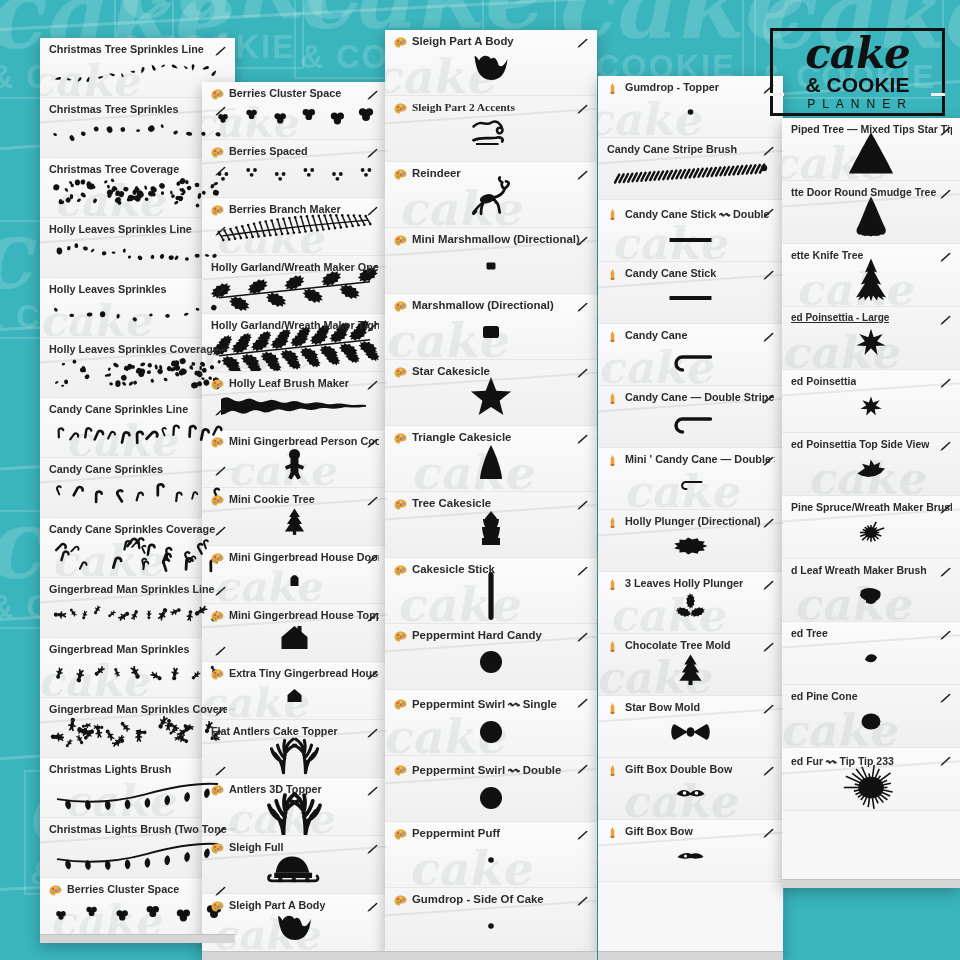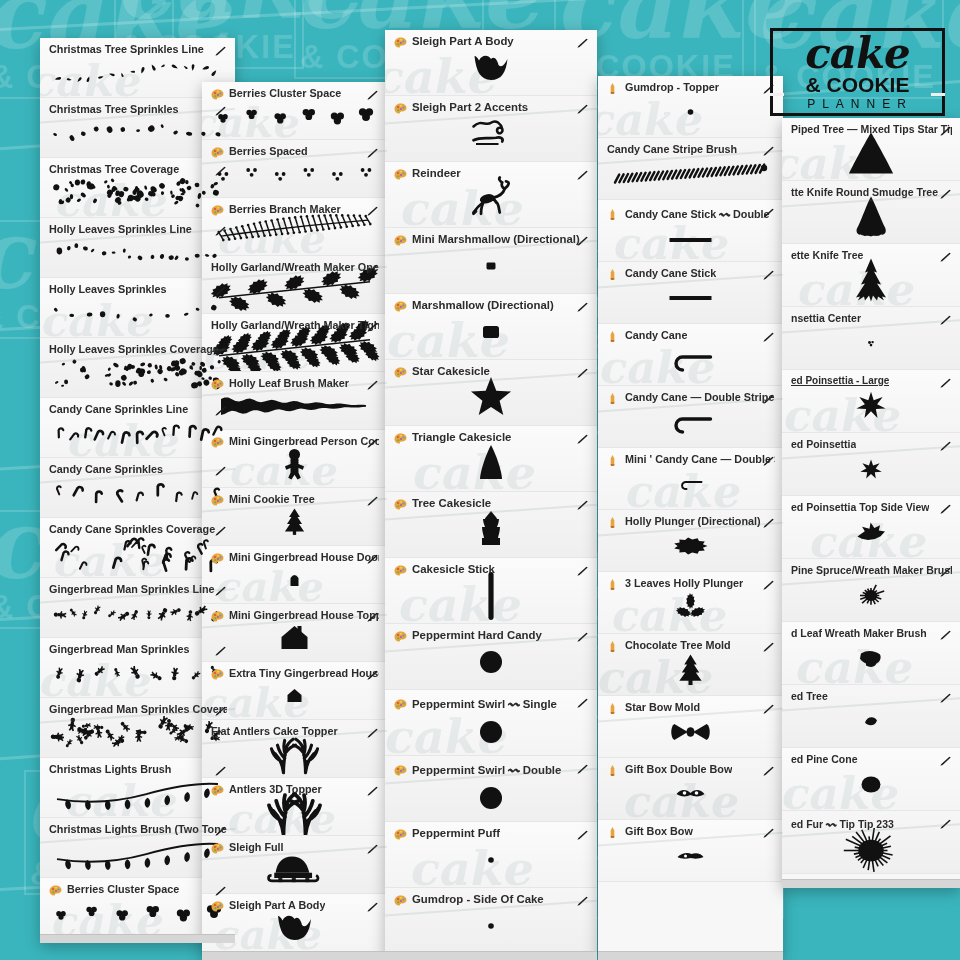--- a/index.html
+++ b/index.html
@@ -1686,21 +1686,21 @@
           <div class="card-stripe" style="left: -20px; top: 27.72px; width: 272px; transform: rotate(-4deg);"></div>
           <div class="row-head">
             <span class="palette"><svg width="13" height="12" viewBox="0 0 26 24">
                 <path d="M13 1C6 1 1 6 1 12c0 5 4 9 9 9 2 0 2-1 2-2 0-2 2-2 4-2 5 0 9-3 9-7 0-5-5-9-12-9z" fill="#e8a33d"></path>
                 <circle cx="8" cy="8" r="2.2" fill="#d94f3d"></circle>
                 <circle cx="14" cy="5.5" r="2.2" fill="#f2d23a"></circle>
                 <circle cx="19" cy="9" r="2.2" fill="#4aa3d9"></circle>
                 <circle cx="8.5" cy="14.5" r="2.2" fill="#5ab55e"></circle>
                 <circle cx="14" cy="12" r="1.8" fill="#8a5cc4"></circle>
               </svg></span>
-            <span class="row-label" style="font-size: 11.4px;">Sleigh Part 2 Accents</span>
+            <span class="row-label" style="font-size: 11.4px; font-family: Liberation Serif, serif;">Sleigh Part 2 Accents</span>
           </div>
           <span style="position: absolute; right: 0px; top: 6px;">
             <span class="edit-icon"><svg width="14" height="12" viewBox="0 0 16 14">
                 <path d="M1.5 11.5 L4 10.5 L13.5 1.8 L12 0.8 L2.6 9.2 Z" fill="#1d1d1d"></path>
               </svg></span>
           </span>
           <div class="preview" style="height: 42px;">
             <svg width="194" height="42" viewBox="0 0 194 42">
               <g transform="translate(97,21) scale(1.25)">
                 <path d="M-14 -6 C -8 -12 -4 -6 0 -9 C 4 -12 8 -8 9 -4 C 10 -1 6 1 5 -2 C 4 -5 8 -6 9 -4" fill="none" stroke="#111" stroke-width="2" stroke-linecap="round"></path>
@@ -2337,21 +2337,21 @@
           </span>
           <div class="preview" style="height: 39px;">
             <svg width="160" height="39" viewBox="0 0 160 39">
               <path d="M80 -2.5 C 86 7.5 100 33.5 102 38.5 L58 38.5 C 60 33.5 74 7.5 80 -2.5 Z" fill="#111"></path>
             </svg>
           </div>
         </div>
         <div class="brush-row" style="height: 63px;">
           <div class="card-stripe" style="left: -20px; top: 26.46px; width: 238px; transform: rotate(-4deg);"></div>
           <div class="row-head">
-            <span class="row-label" style="font-size: 10.5px;">tte Knife Round Smudge Tree</span>
+            <span class="row-label" style="font-size: 10.5px;">tte Door Round Smudge Tree</span>
           </div>
           <span style="position: absolute; right: 0px; top: 6px;">
             <span class="edit-icon"><svg width="14" height="12" viewBox="0 0 16 14">
                 <path d="M1.5 11.5 L4 10.5 L13.5 1.8 L12 0.8 L2.6 9.2 Z" fill="#1d1d1d"></path>
               </svg></span>
           </span>
           <div class="preview" style="height: 39px;">
             <svg width="160" height="39" viewBox="0 0 160 39">
               <g transform="translate(80,19.5)">
                 <path d="M0 -21 C 4 -14 10 2 14 10 C 16 14 14 18 10 17 C 6 20 2 17 0 19 C -3 17 -7 20 -10 17 C -14 18 -16 13 -13 9 C -9 1 -4 -14 0 -21 Z" fill="#111"></path>
@@ -2366,40 +2366,20 @@
           </div>
           <span style="position: absolute; right: 0px; top: 6px;">
             <span class="edit-icon"><svg width="14" height="12" viewBox="0 0 16 14">
                 <path d="M1.5 11.5 L4 10.5 L13.5 1.8 L12 0.8 L2.6 9.2 Z" fill="#1d1d1d"></path>
               </svg></span>
           </span>
           <div class="preview" style="height: 39px;">
             <svg width="160" height="39" viewBox="0 0 160 39">
               <g transform="translate(80,19.5)">
                 <path d="M0 -22 L6 -8 L3 -9 L10 4 L6 3 L15 17 L11 16 L13 20 L7 16 L6 20 L2 15 L0 21 L-2 15 L-6 20 L-7 16 L-13 20 L-11 16 L-15 17 L-6 3 L-10 4 L-3 -9 L-6 -8 Z" fill="#111"></path>
-              </g>
-            </svg>
-          </div>
-        </div>
-        <div class="brush-row" style="height: 63px;">
-          <div class="card-stripe" style="left: -20px; top: 26.46px; width: 238px; transform: rotate(-4deg);"></div>
-          <div class="row-head">
-            <span class="row-label" style="font-size: 10.5px;">nsettia Center</span>
-          </div>
-          <span style="position: absolute; right: 0px; top: 6px;">
-            <span class="edit-icon"><svg width="14" height="12" viewBox="0 0 16 14">
-                <path d="M1.5 11.5 L4 10.5 L13.5 1.8 L12 0.8 L2.6 9.2 Z" fill="#1d1d1d"></path>
-              </svg></span>
-          </span>
-          <div class="preview" style="height: 39px;">
-            <svg width="160" height="39" viewBox="0 0 160 39">
-              <g transform="translate(80,19.5)">
-                <circle cx="-1.5" cy="-1" r="1.4" fill="#111"></circle>
-                <circle cx="1.6" cy="-1.4" r="1.2" fill="#111"></circle>
-                <circle cx="0" cy="1.6" r="1.3" fill="#111"></circle>
               </g>
             </svg>
           </div>
         </div>
         <div class="brush-row" style="height: 63px;">
           <div class="card-wm" style="left: 2px; top: 17.64px; font-size: 45.36px;">cake</div>
           <div class="row-head">
             <span class="row-label" style="font-size: 10px; text-decoration: underline;">ed Poinsettia - Large</span>
           </div>
           <span style="position: absolute; right: 0px; top: 6px;">

